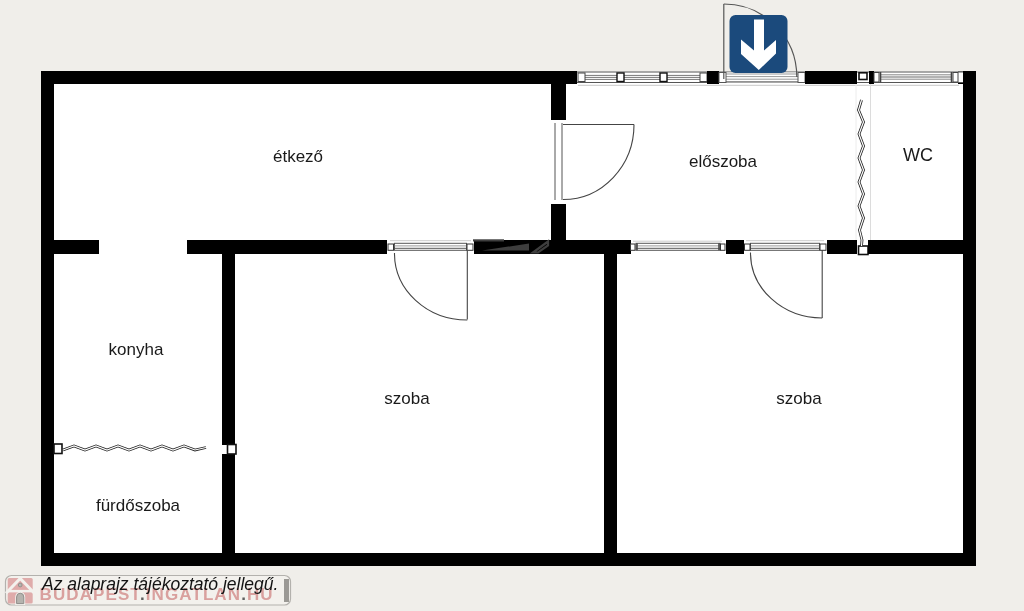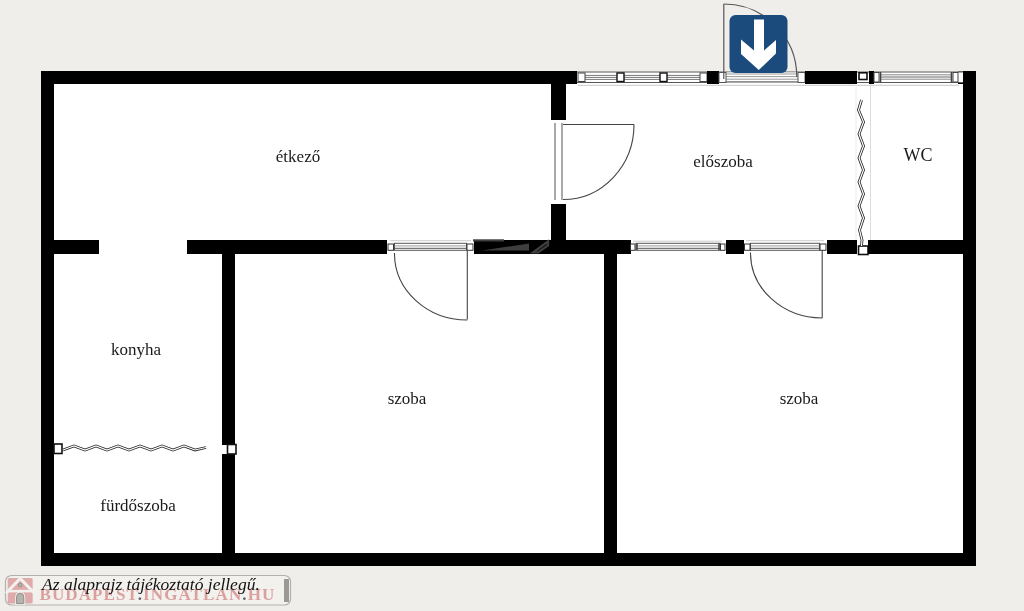--- a/index.html
+++ b/index.html
@@ -1,17 +1,17 @@
 <!DOCTYPE html>
 <html><head>
 <meta charset="utf-8">
 <style>
   html,body{margin:0;padding:0;background:#f0eeea;}
   #page{position:relative;width:1024px;height:611px;background:#f0eeea;overflow:hidden;
-        font-family:Liberation Serif, serif;}
+        font-family:Liberation Sans, sans-serif;}
   svg{position:absolute;left:0;top:0;}
 </style>
 </head>
 <body>
 <div id="page">
 <svg width="1024" height="611" viewBox="0 0 1024 611">
 
   <rect x="0" y="0" width="1024" height="611" fill="#f0eeea"></rect>
 
   <rect x="44" y="74" width="929" height="489" fill="#ffffff"></rect>

